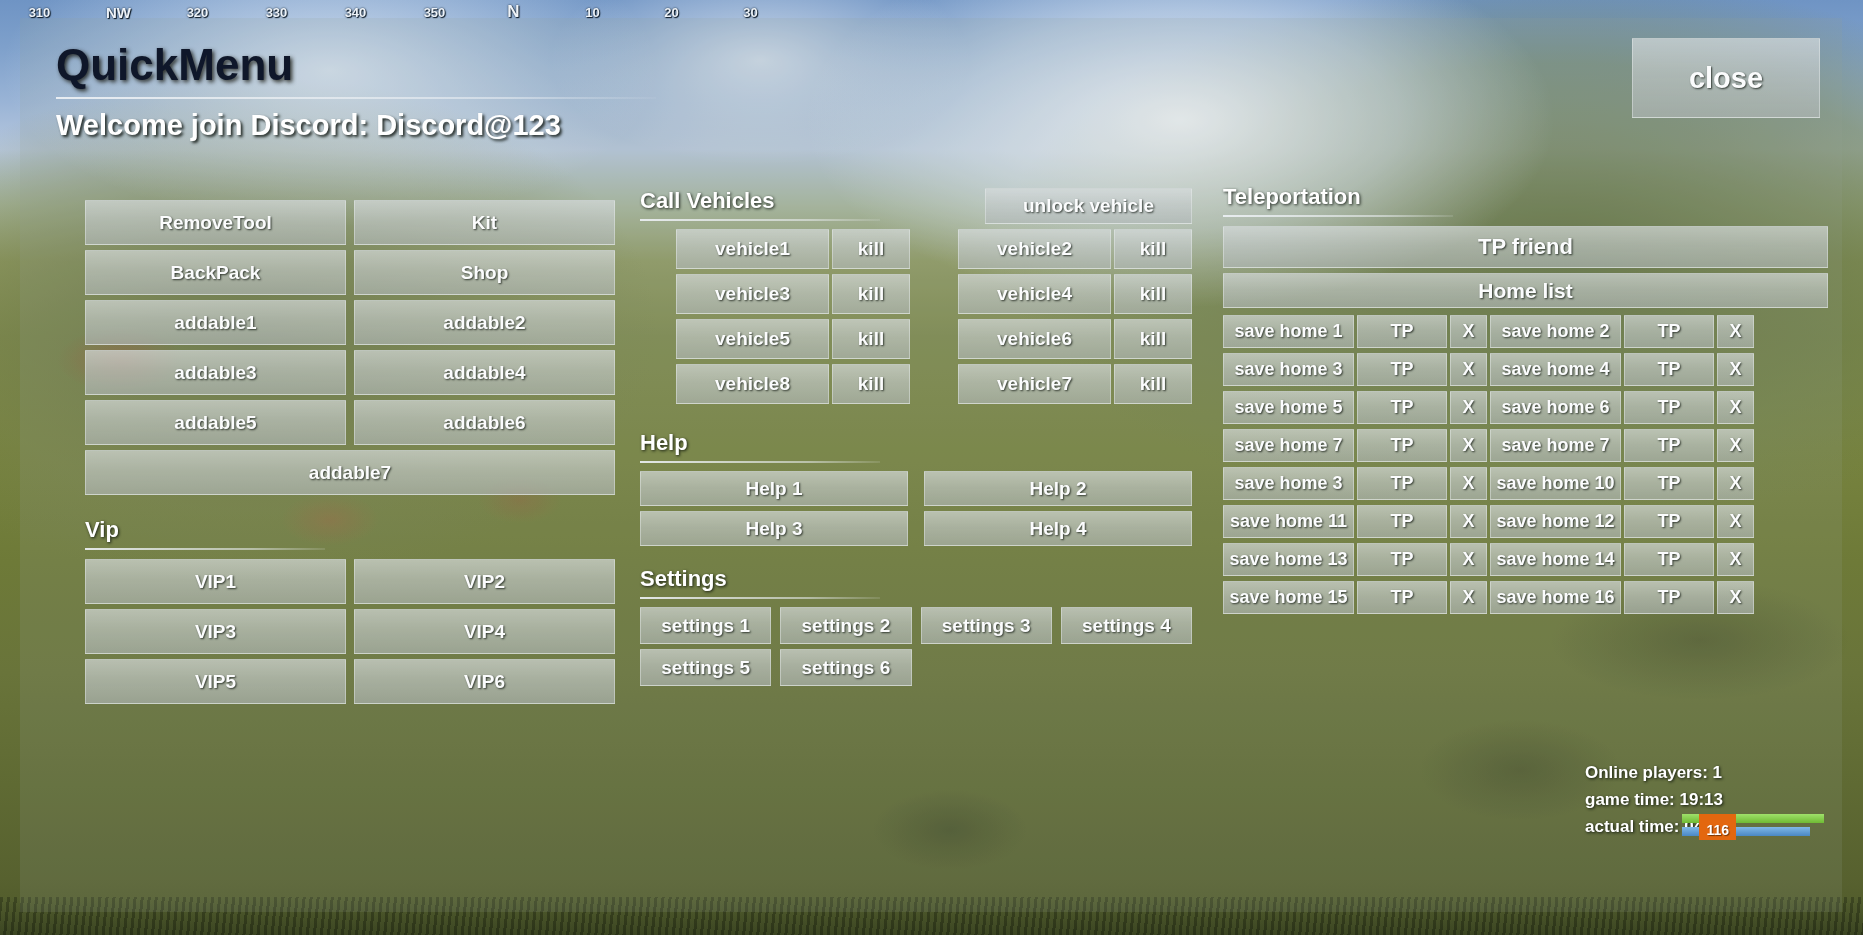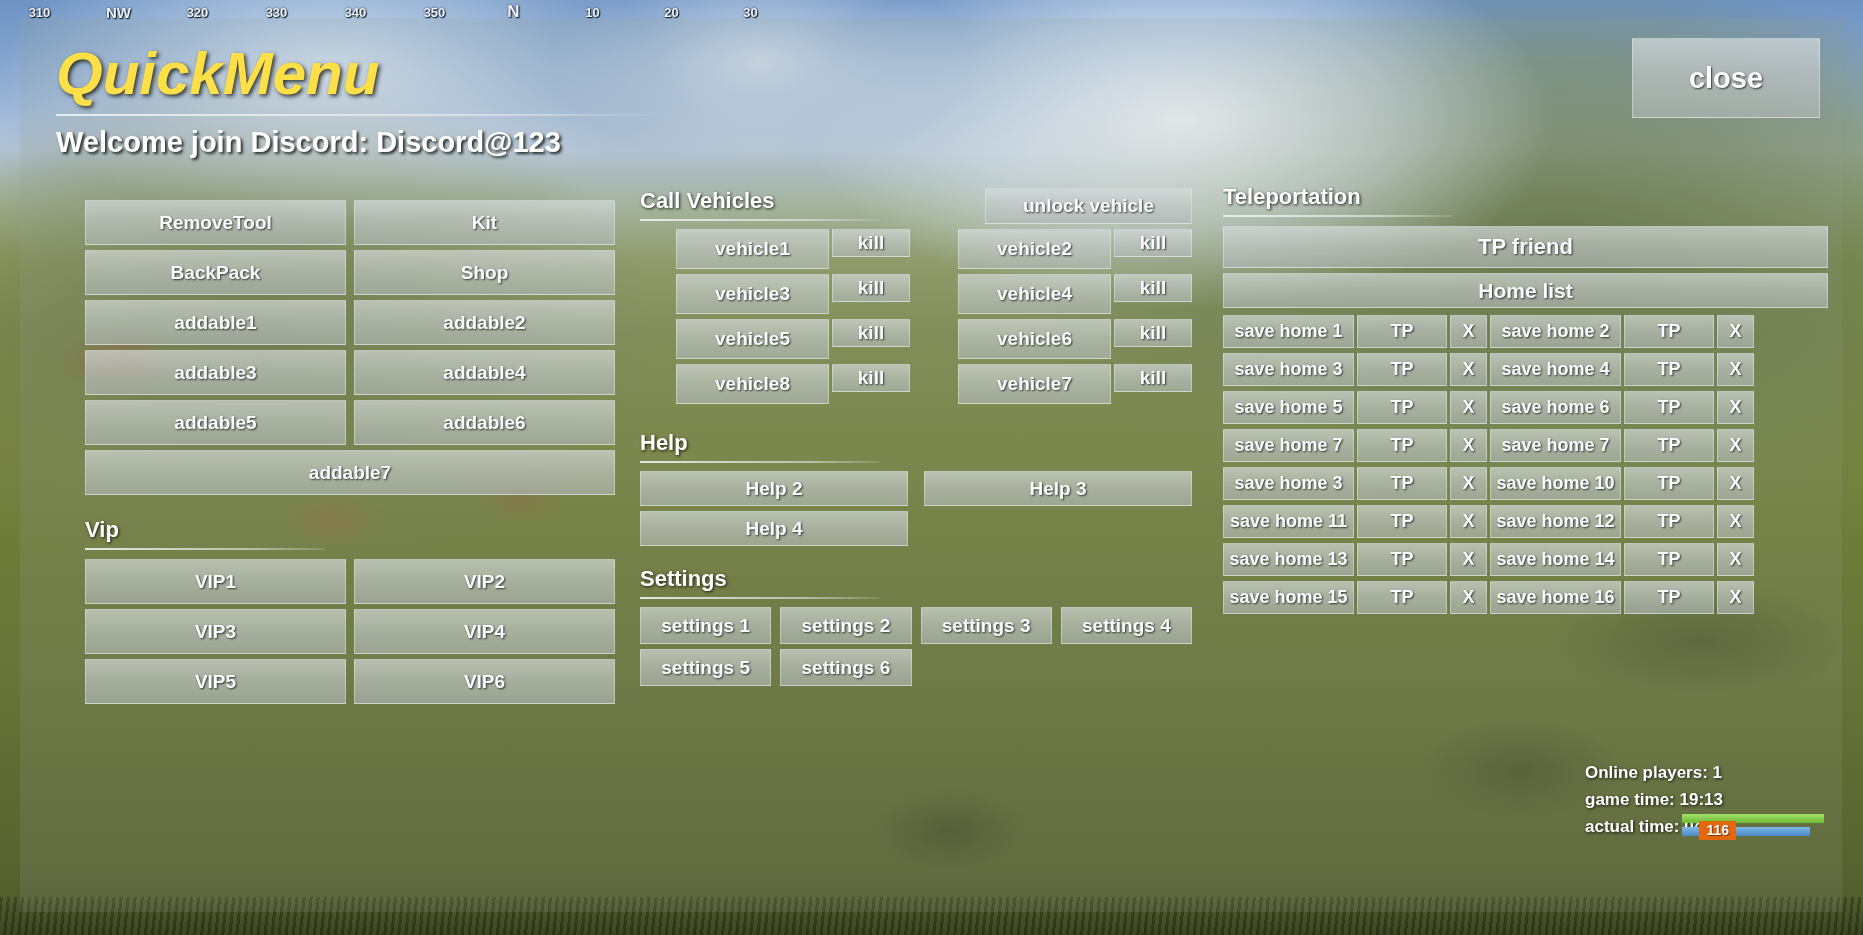--- a/index.html
+++ b/index.html
@@ -90,24 +90,23 @@
     line-height: 1;
   }
   .sec-rule {
     height: 2px; margin-top: 7px;
     background: linear-gradient(to right, rgba(236,240,244,.92), rgba(236,240,244,.55) 70%, rgba(236,240,244,.12));
   }
 
   
   #hdr { position: absolute; left: 36px; top: 24px; width: 600px; }
   #title {
-    font-size: 60px; font-weight: bold; color: #fde047;
+    font-size: 44px; font-weight: bold; color: #0f172a;
     text-shadow: 2px 2px 4px rgba(20,20,10,.85);
     line-height: 1.05;
-    font-style: italic;
   }
   #title-rule {
     height: 2px; margin-top: 9px; width: 600px;
     background: linear-gradient(to right, rgba(240,243,246,.9), rgba(240,243,246,.5) 75%, rgba(240,243,246,.05));
   }
   #welcome {
     margin-top: 10px;
     font-size: 29px; font-weight: bold; color: #ffffff;
     text-shadow: 2px 2px 3px rgba(10,16,10,.85);
   }
@@ -127,21 +126,21 @@
   #vip-rule { width: 240px; }
   #vip-grid { margin-top: 9px; }
 
   
   #col-mid { position: absolute; left: 620px; top: 172px; width: 552px; }
   #veh-rule { width: 240px; }
   .veh-wrap { display: flex; gap: 12px; margin-top: 8px; }
   .veh-col { display: flex; flex-direction: column; gap: 5px; flex: 1; }
   .veh-row { display: flex; gap: 3px; margin-left: 36px; }
   .veh-row .veh-name { flex: 1; height: 40px; }
-  .veh-row .veh-kill { width: 78px; height: 28px; }
+  .veh-row .veh-kill { width: 78px; height: 40px; }
 
   #unlock-btn {
     position: absolute; left: 965px; top: 170px;
     width: 207px; height: 36px; font-size: 19px;
   }
 
   #help-head { margin-top: 28px; }
   #help-rule { width: 240px; }
   .help-grid { display: grid; grid-template-columns: 1fr 1fr; gap: 5px 16px; margin-top: 8px; }
   .help-grid .btn { height: 35px; }
@@ -173,21 +172,21 @@
 
   
   #hud-bars { position: absolute; right: 18px; bottom: 72px; width: 142px; }
   .hud-bar { height: 9px; margin-bottom: 4px; }
   #hud-green { background: linear-gradient(to bottom, #9fe06a, #6fbb34); }
   #hud-blue  { background: linear-gradient(to bottom, #7fb8e8, #4a88c4); width: 128px; }
   #hud-badge {
     position: absolute; right: 88px; bottom: 0;
     background: #e3670f; color: #fff;
     font-size: 14px; font-weight: bold;
-    padding: 1px 7px 2px;
+    padding: 8px 7px 2px;
     text-shadow: 1px 1px 1px rgba(0,0,0,.5);
   }
 </style>
 </head>
 <body>
 
 <div id="bg">
   <div id="bg-grass"></div>
 </div>
 
@@ -279,20 +278,21 @@
           <div class="veh-row">
             <div class="btn veh-name">vehicle7</div>
             <div class="btn veh-kill">kill</div>
           </div>
         </div>
     </div>
 
     <div class="sec-head" id="help-head">Help</div>
     <div class="sec-rule" id="help-rule"></div>
     <div class="help-grid" id="help-grid">
+        <div class="btn">Help 1</div>
         <div class="btn">Help 2</div>
         <div class="btn">Help 3</div>
         <div class="btn">Help 4</div>
       </div>
 
     <div class="sec-head" id="set-head">Settings</div>
     <div class="sec-rule" id="set-rule"></div>
     <div class="set-grid" id="set-grid">
         <div class="btn">settings 1</div>
         <div class="btn">settings 2</div>

